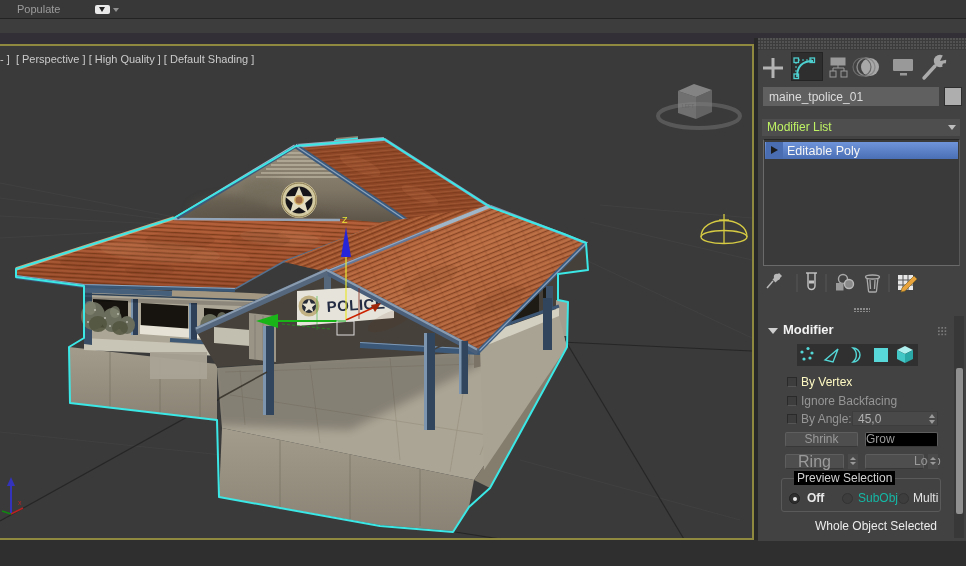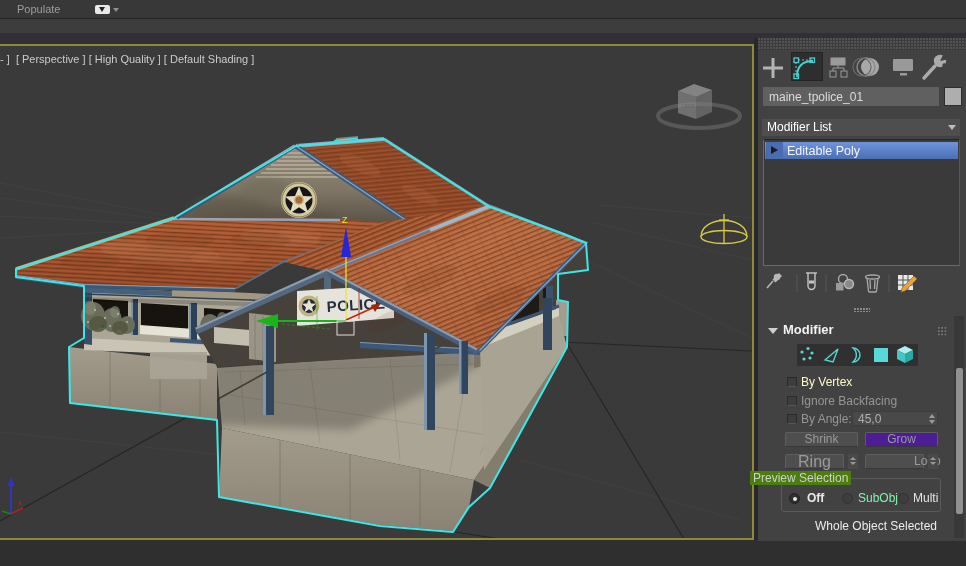--- a/index.html
+++ b/index.html
@@ -414,21 +414,21 @@
     <circle cx="182" cy="11" r="6.2" fill="#ababab"></circle>
     <polygon points="182,11 186,3 192,9" fill="#424242"></polygon>
     <circle cx="186.5" cy="15.5" r="2.2" fill="#424242"></circle>
   </svg>
 
   <div class="abs" style="left:763px;top:87px;width:176px;height:19px;background:#606060;"></div>
   <div class="abs" style="left:769px;top:90px;font-size:12px;color:#dcdcdc;">maine_tpolice_01</div>
   <div class="abs" style="left:944px;top:87px;width:18px;height:19px;background:#aeaeae;border:1px solid #2e2e2e;box-sizing:border-box;"></div>
 
   <div class="abs" style="left:762px;top:119px;width:198px;height:17px;background:#4e4e4e;"></div>
-  <div class="abs" style="left:767px;top:120px;font-size:12px;color:#ffffff;">Modifier List</div>
+  <div class="abs" style="left:767px;top:120px;font-size:12px;color:#bef264;">Modifier List</div>
   <div class="abs" style="left:948px;top:125px;width:0;height:0;border-left:4px solid transparent;border-right:4px solid transparent;border-top:5px solid #bdbdbd;"></div>
 
   <div class="abs" style="left:763px;top:139px;width:197px;height:127px;background:#3a3a3a;border:1px solid #6a6a6a;border-top-color:#262626;border-right-color:#585858;box-sizing:border-box;"></div>
   <div class="abs" style="left:765px;top:142px;width:193px;height:17px;background:linear-gradient(#6f94da,#4a6fb4);"></div>
   <div class="abs" style="left:766px;top:142px;width:17px;height:17px;background:#4a6db2;"></div>
   <div class="abs" style="left:771px;top:146px;width:0;height:0;border-top:4.5px solid transparent;border-bottom:4.5px solid transparent;border-left:7px solid #1c1c1c;"></div>
   <div class="abs" style="left:787px;top:144px;font-size:12.5px;color:#f5f5f5;">Editable Poly</div>
 
   <svg class="abs" style="left:758px;top:268px;" width="208" height="30" viewBox="0 0 208 30">
     <g stroke="#565656" stroke-width="1">
@@ -509,37 +509,37 @@
   <div class="abs" style="left:787px;top:396px;width:10px;height:10px;background:#3d3d3d;border:1px solid #2a2a2a;border-bottom-color:#555;box-sizing:border-box;"></div>
   <div class="abs" style="left:801px;top:394px;font-size:12px;color:#969696;">Ignore Backfacing</div>
   <div class="abs" style="left:787px;top:414px;width:10px;height:10px;background:#3d3d3d;border:1px solid #2a2a2a;border-bottom-color:#555;box-sizing:border-box;"></div>
   <div class="abs" style="left:801px;top:412px;font-size:12px;color:#969696;">By Angle:</div>
   <div class="abs" style="left:852px;top:411px;width:86px;height:15px;background:#494949;border:1px solid #3d3d3d;box-sizing:border-box;"></div>
   <div class="abs" style="left:858px;top:412px;font-size:12px;color:#b0b0b0;">45,0</div>
   <div class="abs" style="left:929px;top:414px;width:0;height:0;border-left:3.5px solid transparent;border-right:3.5px solid transparent;border-bottom:4px solid #999;"></div>
   <div class="abs" style="left:929px;top:420px;width:0;height:0;border-left:3.5px solid transparent;border-right:3.5px solid transparent;border-top:4px solid #999;"></div>
 
   <div class="abs" style="left:785px;top:432px;width:73px;height:15px;background:#4e4e4e;border-radius:2px;border:1px solid #5e5e5e;border-bottom-color:#383838;box-sizing:border-box;text-align:center;font-size:12px;color:#9a9a9a;line-height:13px;">Shrink</div>
-  <div class="abs" style="left:865px;top:432px;width:73px;height:15px;background:#4c1d95;border-radius:2px;border:1px solid #5e5e5e;border-bottom-color:#383838;box-sizing:border-box;text-align:center;font-size:12px;color:#9a9a9a;line-height:13px;">Grow</div>
+  <div class="abs" style="left:865px;top:432px;width:73px;height:15px;background:#000000;border-radius:2px;border:1px solid #5e5e5e;border-bottom-color:#383838;box-sizing:border-box;text-align:left;font-size:12px;color:#9a9a9a;line-height:13px;">Grow</div>
 
   <div class="abs" style="left:785px;top:454px;width:59px;height:15px;background:#4e4e4e;border-radius:2px;border:1px solid #5e5e5e;border-bottom-color:#383838;box-sizing:border-box;text-align:center;font-size:16px;color:#9a9a9a;line-height:13px;">Ring</div>
   <div class="abs" style="left:848px;top:454px;width:10px;height:15px;background:#4a4a4a;"></div>
   <div class="abs" style="left:850px;top:457px;width:0;height:0;border-left:3px solid transparent;border-right:3px solid transparent;border-bottom:3.5px solid #999;"></div>
   <div class="abs" style="left:850px;top:462px;width:0;height:0;border-left:3px solid transparent;border-right:3px solid transparent;border-top:3.5px solid #999;"></div>
   <div class="abs" style="left:865px;top:454px;width:59px;height:15px;background:#4e4e4e;border-radius:2px;border:1px solid #5e5e5e;border-bottom-color:#383838;box-sizing:border-box;text-align:center;font-size:12px;color:#9a9a9a;line-height:13px;padding-left:48px;">Loop</div>
   <div class="abs" style="left:928px;top:454px;width:10px;height:15px;background:#4a4a4a;"></div>
   <div class="abs" style="left:930px;top:457px;width:0;height:0;border-left:3px solid transparent;border-right:3px solid transparent;border-bottom:3.5px solid #999;"></div>
   <div class="abs" style="left:930px;top:462px;width:0;height:0;border-left:3px solid transparent;border-right:3px solid transparent;border-top:3.5px solid #999;"></div>
 
   <div class="abs" style="left:781px;top:478px;width:160px;height:34px;border:1px solid #5a5a5a;border-radius:3px;box-sizing:border-box;"></div>
-  <div class="abs" style="left:750px;top:471px;background:#4d7c0f;padding:0 3px;font-size:12px;color:#d0d0d0;">Preview Selection</div>
+  <div class="abs" style="left:794px;top:471px;background:#000000;padding:0 3px;font-size:12px;color:#d0d0d0;">Preview Selection</div>
   <div class="abs" style="left:789px;top:493px;width:11px;height:11px;border-radius:50%;background:#2f2f2f;border:1px solid #222;box-sizing:border-box;"></div>
   <div class="abs" style="left:792.5px;top:496.5px;width:4px;height:4px;border-radius:50%;background:#e8e8e8;"></div>
   <div class="abs" style="left:807px;top:491px;font-size:12px;font-weight:bold;color:#e8e8e8;">Off</div>
   <div class="abs" style="left:842px;top:493px;width:11px;height:11px;border-radius:50%;background:#3d3d3d;border:1px solid #333;box-sizing:border-box;"></div>
-  <div class="abs" style="left:858px;top:491px;font-size:12px;color:#86efac;">SubObj</div>
+  <div class="abs" style="left:858px;top:491px;font-size:12px;color:#14b8a6;">SubObj</div>
   <div class="abs" style="left:898px;top:493px;width:11px;height:11px;border-radius:50%;background:#3d3d3d;border:1px solid #333;box-sizing:border-box;"></div>
   <div class="abs" style="left:913px;top:491px;font-size:12px;color:#e5e5e5;">Multi</div>
 
   <div class="abs" style="left:776px;top:519px;width:200px;text-align:center;font-size:12px;color:#ececec;">Whole Object Selected</div>
 
   <div class="abs" style="left:954px;top:316px;width:10px;height:222px;background:#383838;"></div>
   <div class="abs" style="left:956px;top:368px;width:7px;height:146px;background:#909090;border-radius:2px;"></div>
 
 </body></html>

